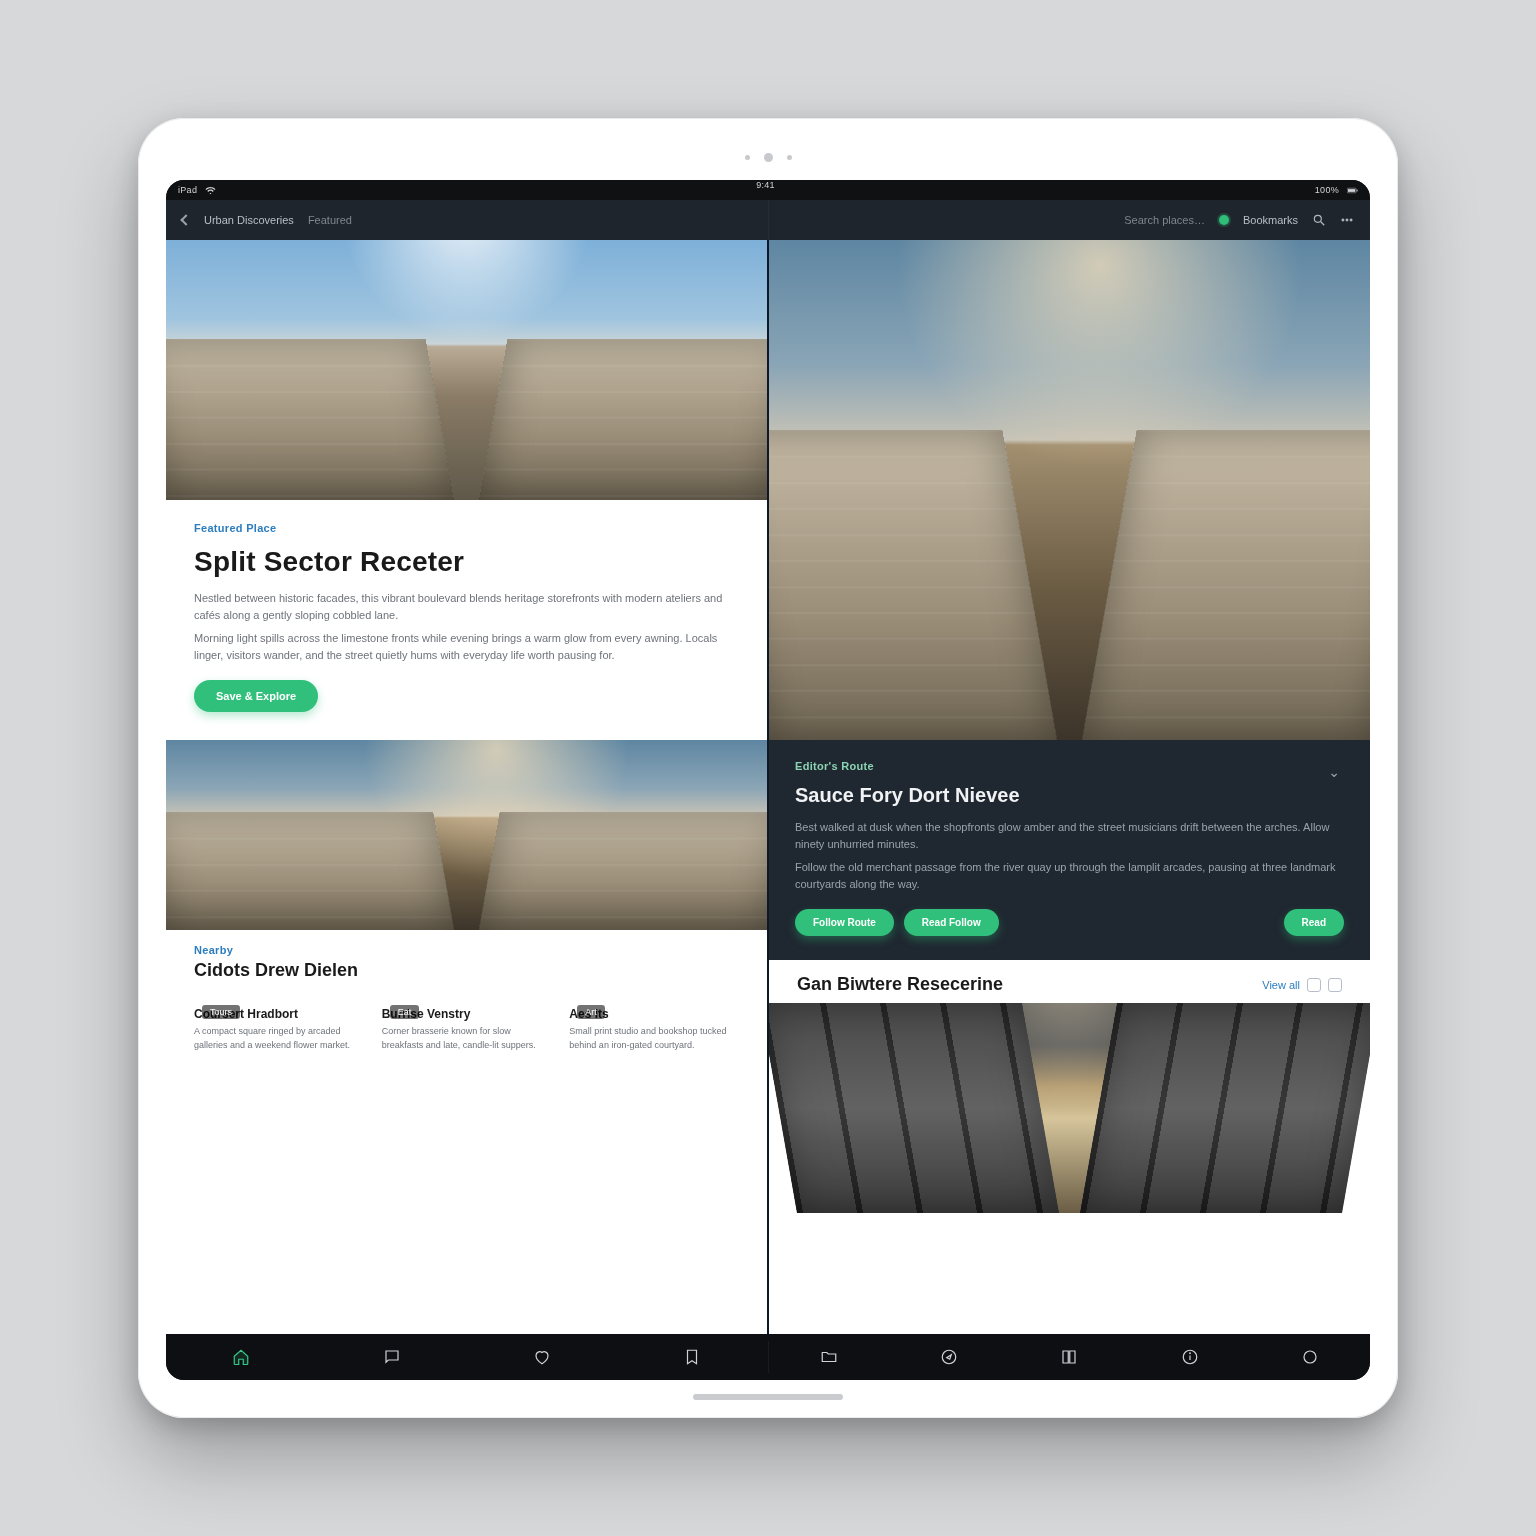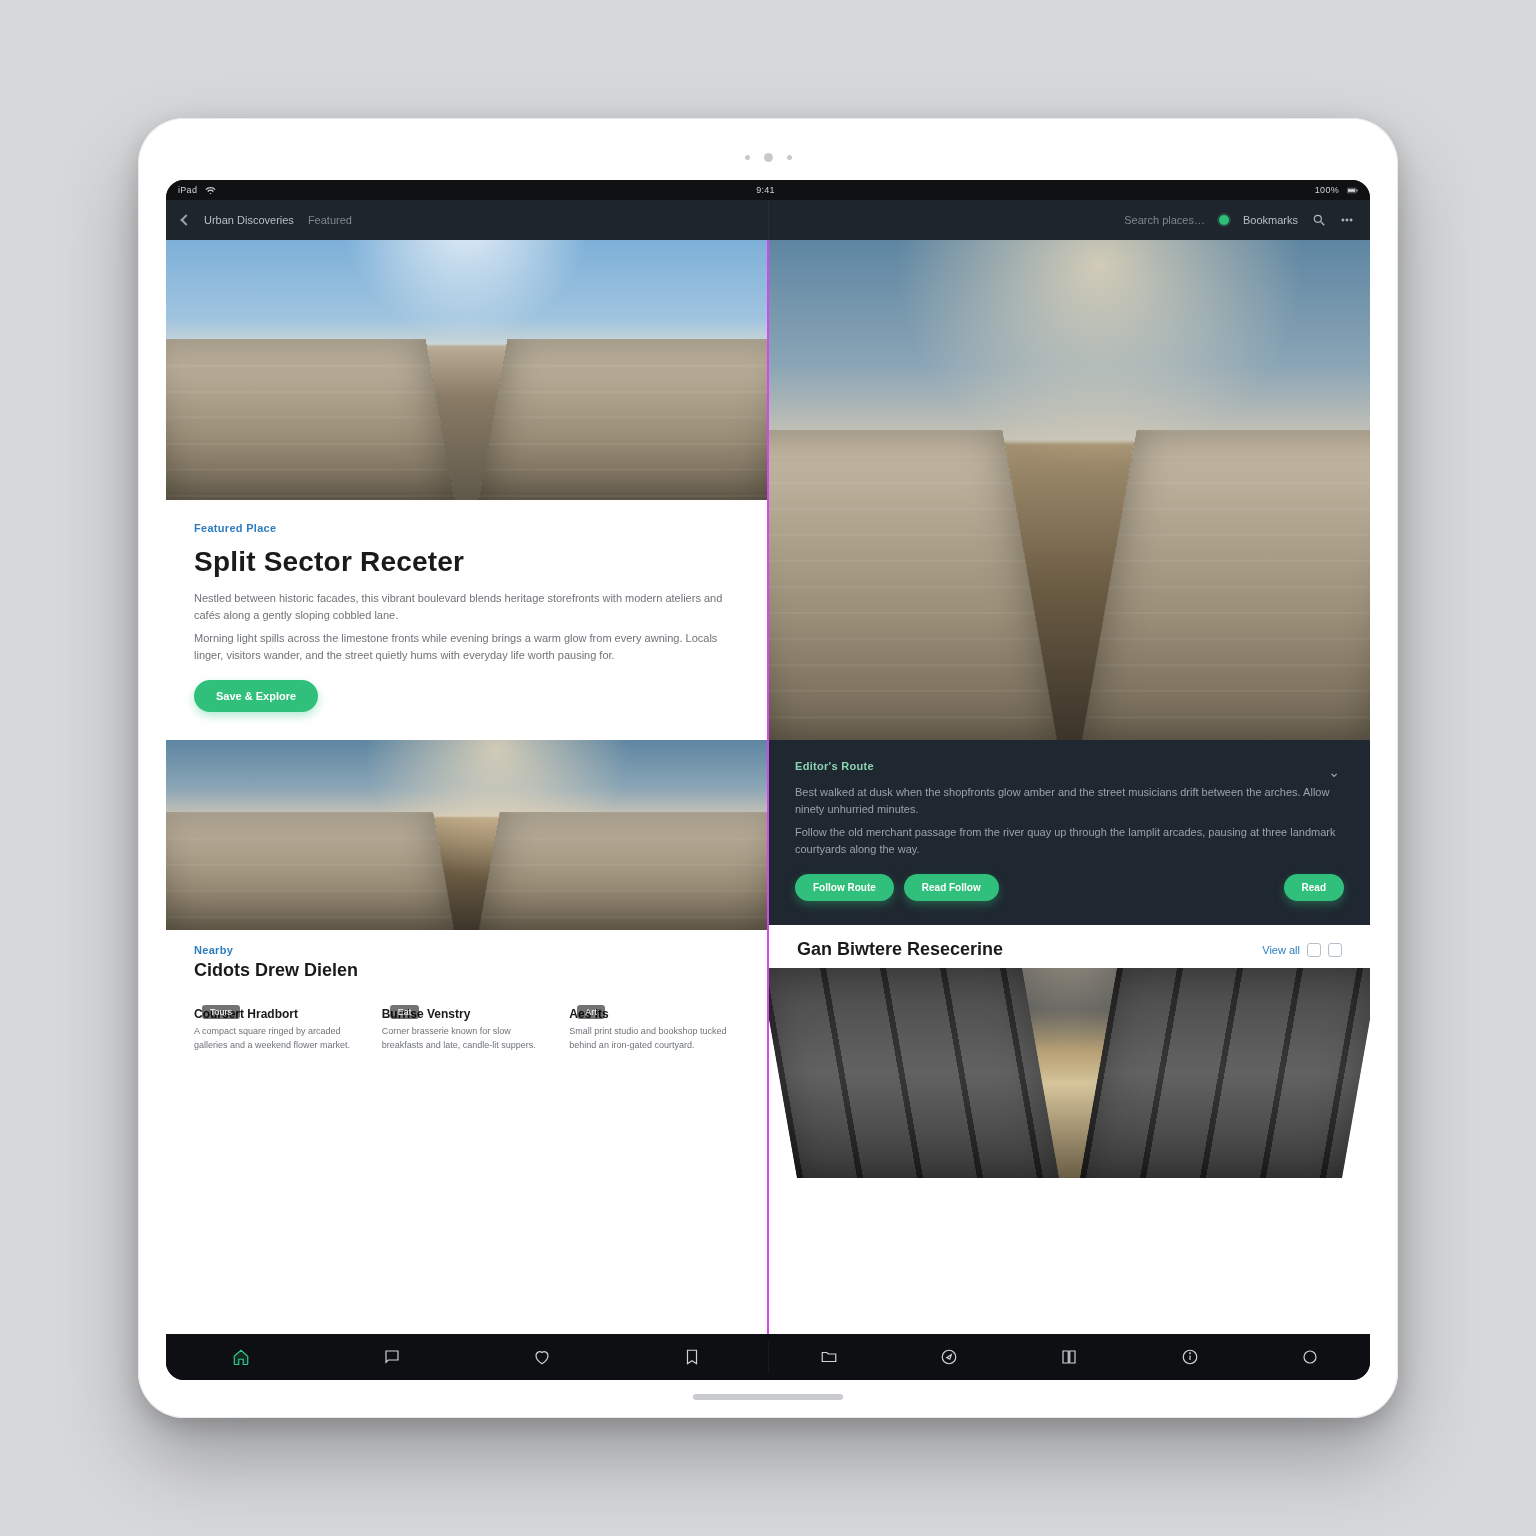--- a/index.html
+++ b/index.html
@@ -31,37 +31,37 @@
   .cam-bar{height:22px;display:flex;align-items:center;justify-content:center;gap:14px;margin-bottom:12px;}
   .cam-dot{width:9px;height:9px;border-radius:50%;background:#c7c9cc;}
   .cam-dot.mic{width:5px;height:5px;}
   .screen{
     flex:1;width:100%;background:#f5f6f7;border-radius:18px;overflow:hidden;
     position:relative;box-shadow:inset 0 0 0 2px #22262b;
     display:flex;flex-direction:column;
   }
   .home-ind{width:150px;height:6px;border-radius:4px;background:#c9cbce;margin-top:14px;}
   
-  .status{height:20px;background:var(--screen);color:#cfd3d8;display:flex;align-items:center;justify-content:space-between;font-size:9px;padding:0 12px;letter-spacing:.3px;}
+  .status{height:20px;background:var(--screen);color:#cfd3d8;display:flex;justify-content:space-between;font-size:9px;padding:0 12px;letter-spacing:.3px;}
   .status .side{display:flex;gap:8px;align-items:center;}
   .status svg{width:11px;height:11px;fill:#cfd3d8;}
   
   .topbar{height:40px;background:var(--topbar);display:flex;align-items:stretch;color:#cfd3d8;font-size:11px;}
   .topbar .left,.topbar .right{flex:1;display:flex;align-items:center;gap:14px;padding:0 16px;}
   .topbar .right{justify-content:flex-end;border-left:1px solid rgba(255,255,255,.04);}
   .topbar .chev{display:inline-block;width:8px;height:8px;border-left:2px solid #9aa1a8;border-bottom:2px solid #9aa1a8;transform:rotate(45deg);}
   .topbar .title{color:#b9bfc6;}
   .topbar .crumb{color:#7f868e;}
   .topbar .icn{width:14px;height:14px;display:inline-flex;align-items:center;justify-content:center;}
   .topbar .icn svg{width:14px;height:14px;fill:#b2b8bf;stroke:#b2b8bf;}
   .pill-status{width:10px;height:10px;border-radius:50%;background:#2fbf7a;box-shadow:0 0 0 2px rgba(47,191,122,.25);}
   
   .split{flex:1;display:flex;overflow:hidden;}
   .col{flex:1;overflow:hidden;display:flex;flex-direction:column;background:#ffffff;}
-  .col.right{border-left:2px solid #d946ef;}
+  .col.right{border-left:2px solid #0f172a;}
   
   .hero{width:100%;background:#8aa0b3;position:relative;}
   .hero.sm{height:260px;}
   .hero.lg{height:500px;}
   .hero.mid{height:190px;}
   .hero.card{height:130px;border-radius:6px;}
   .hero.wide{height:210px;border-radius:6px;}
   .street{
     position:absolute;inset:0;
     background:
@@ -240,20 +240,21 @@
 
         <div class="col right">
           <div class="hero lg">
               <div class="street dusk"></div>
             </div>
           <div class="overlay-panel">
             <div class="rc-head">
               <div class="eyebrow">Editor's Route</div>
               <span class="arrow">⌄</span>
             </div>
+            <h2>Sauce Fory Dort Nievee</h2>
             <div class="body">
               <p>Best walked at dusk when the shopfronts glow amber and the street musicians drift between the arches. Allow ninety unhurried minutes.</p>
               <p>Follow the old merchant passage from the river quay up through the lamplit arcades, pausing at three landmark courtyards along the way.</p>
             </div>
             <div class="row">
               <div class="left-btns">
                 <span class="btn sml">Follow Route</span>
                 <span class="btn sml">Read Follow</span>
               </div>
               <span class="btn sml">Read</span>

